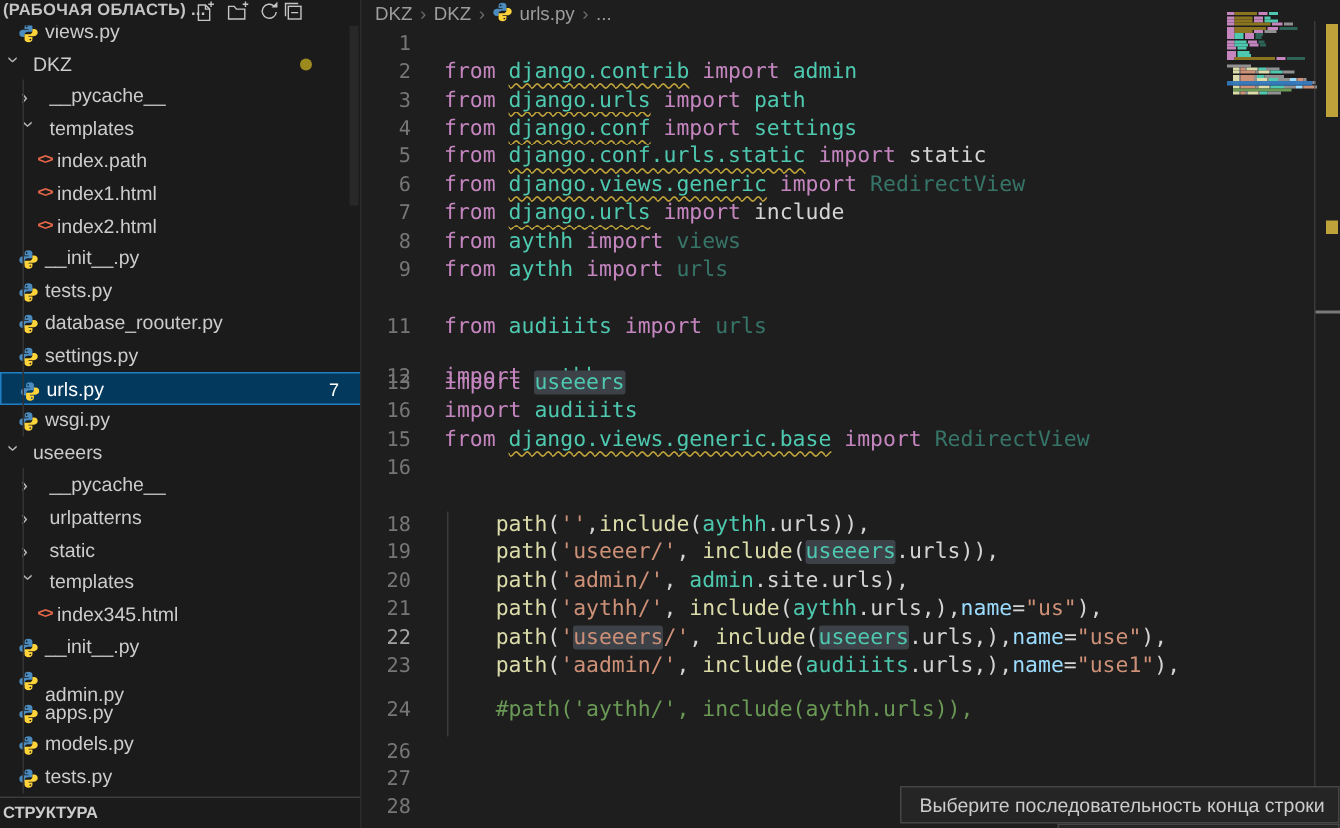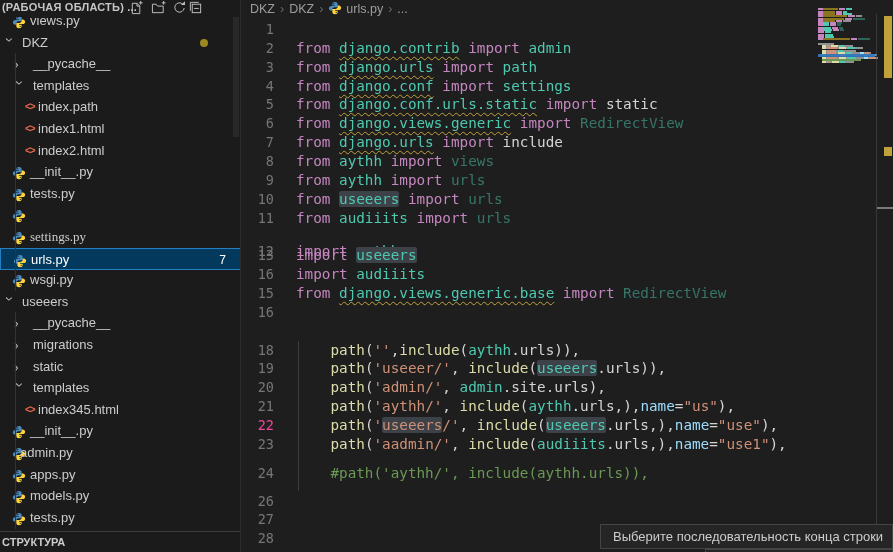--- a/index.html
+++ b/index.html
@@ -27,21 +27,21 @@
   #outline span{position:absolute;left:2px;top:4px;font-size:11px;font-weight:bold;color:#cccccc;}
   
   #editor{position:absolute;left:242px;top:0;width:651px;height:424px;background:var(--editorBg);}
   #breadcrumb{position:absolute;left:8px;top:0;height:19px;line-height:19px;font-size:12.5px;color:#9d9d9d;white-space:nowrap;}
   #breadcrumb .bc-sep{color:#6b6b6b;padding:0 5px;}
   #breadcrumb .bc-item{cursor:pointer;}
   #lines{position:absolute;left:0;top:20px;width:651px;height:532px;}
   .code-line{position:absolute;left:0;height:19px;width:576px;}
   .ln-num{position:absolute;left:0;top:0;width:32px;text-align:right;color:#767676;
     font:13.5px/18.86px "DejaVu Sans Mono",monospace;}
-  .ln-num.active{color:#ec4899;}
+  .ln-num.active{color:#a3a3a3;}
   .ln-code{position:absolute;left:54px;top:0;white-space:pre;font:14.3px/18.86px "DejaVu Sans Mono",monospace;color:var(--text);}
   .tk-kw{color:var(--keyword);} .tk-mod{color:var(--module);} .tk-modf{color:var(--module);opacity:.5;}
   .tk-fn{color:var(--function);} .tk-str{color:var(--string);} .tk-cmt{color:var(--comment);}
   .tk-txt{color:var(--text);} .tk-param{color:var(--parameter);}
   .squiggle{text-decoration:underline;text-decoration-style:wavy;text-decoration-color:var(--squiggle);
     text-decoration-thickness:1px;text-underline-offset:3px;}
   .hl{background:var(--highlight);border-radius:2px;}
   #indent-guide{position:absolute;left:56px;width:1px;background:#3b3b3b;}
   
   #minimap{position:absolute;left:576px;top:6px;width:57px;height:80px;cursor:pointer;}
@@ -106,22 +106,23 @@
             <path fill="#4B8BBE" d="M7.9 1C5.9 1 5 1.9 5 3.2V5h3v.6H3.8C2.2 5.6 1 6.7 1 8.3s1.1 2.7 2.7 2.7H5V9.4C5 7.9 6.2 7 7.6 7H11V3.2C11 1.9 9.9 1 7.9 1zM6.6 2.3c.4 0 .7.3.7.7s-.3.7-.7.7-.7-.3-.7-.7.3-.7.7-.7z"></path>
             <path fill="#FFD43B" d="M8.1 15c2 0 2.9-.9 2.9-2.2V11H8v-.6h4.2c1.6 0 2.8-1.1 2.8-2.7S13.9 5 12.3 5H11v1.6C11 8.1 9.8 9 8.4 9H5v3.8C5 14.1 6.1 15 8.1 15zm1.3-1.3c-.4 0-.7-.3-.7-.7s.3-.7.7-.7.7.3.7.7-.3.7-.7.7z"></path>
           </svg></span>
         <span class="tlabel" style="left: 30px;">tests.py</span>
       </div>
       <div class="trow" style="top: 204.4px;">
         <span class="ticon" style="left: 12px;"><svg viewBox="0 0 16 16" width="14" height="14">
             <path fill="#4B8BBE" d="M7.9 1C5.9 1 5 1.9 5 3.2V5h3v.6H3.8C2.2 5.6 1 6.7 1 8.3s1.1 2.7 2.7 2.7H5V9.4C5 7.9 6.2 7 7.6 7H11V3.2C11 1.9 9.9 1 7.9 1zM6.6 2.3c.4 0 .7.3.7.7s-.3.7-.7.7-.7-.3-.7-.7.3-.7.7-.7z"></path>
             <path fill="#FFD43B" d="M8.1 15c2 0 2.9-.9 2.9-2.2V11H8v-.6h4.2c1.6 0 2.8-1.1 2.8-2.7S13.9 5 12.3 5H11v1.6C11 8.1 9.8 9 8.4 9H5v3.8C5 14.1 6.1 15 8.1 15zm1.3-1.3c-.4 0-.7-.3-.7-.7s.3-.7.7-.7.7.3.7.7-.3.7-.7.7z"></path>
           </svg></span>
-      </div>
-      <div class="trow" style="top: 226px; font-family: Liberation Serif, serif;">
+        <span class="tlabel" style="left: 30px;">database_roouter.py</span>
+      </div>
+      <div class="trow" style="top: 226px;">
         <span class="ticon" style="left: 12px;"><svg viewBox="0 0 16 16" width="14" height="14">
             <path fill="#4B8BBE" d="M7.9 1C5.9 1 5 1.9 5 3.2V5h3v.6H3.8C2.2 5.6 1 6.7 1 8.3s1.1 2.7 2.7 2.7H5V9.4C5 7.9 6.2 7 7.6 7H11V3.2C11 1.9 9.9 1 7.9 1zM6.6 2.3c.4 0 .7.3.7.7s-.3.7-.7.7-.7-.3-.7-.7.3-.7.7-.7z"></path>
             <path fill="#FFD43B" d="M8.1 15c2 0 2.9-.9 2.9-2.2V11H8v-.6h4.2c1.6 0 2.8-1.1 2.8-2.7S13.9 5 12.3 5H11v1.6C11 8.1 9.8 9 8.4 9H5v3.8C5 14.1 6.1 15 8.1 15zm1.3-1.3c-.4 0-.7-.3-.7-.7s.3-.7.7-.7.7.3.7.7-.3.7-.7.7z"></path>
           </svg></span>
         <span class="tlabel" style="left: 30px;">settings.py</span>
       </div>
       <div class="trow sel" style="top: 247.6px;">
         <span class="ticon" style="left: 12px;"><svg viewBox="0 0 16 16" width="14" height="14">
             <path fill="#4B8BBE" d="M7.9 1C5.9 1 5 1.9 5 3.2V5h3v.6H3.8C2.2 5.6 1 6.7 1 8.3s1.1 2.7 2.7 2.7H5V9.4C5 7.9 6.2 7 7.6 7H11V3.2C11 1.9 9.9 1 7.9 1zM6.6 2.3c.4 0 .7.3.7.7s-.3.7-.7.7-.7-.3-.7-.7.3-.7.7-.7z"></path>
             <path fill="#FFD43B" d="M8.1 15c2 0 2.9-.9 2.9-2.2V11H8v-.6h4.2c1.6 0 2.8-1.1 2.8-2.7S13.9 5 12.3 5H11v1.6C11 8.1 9.8 9 8.4 9H5v3.8C5 14.1 6.1 15 8.1 15zm1.3-1.3c-.4 0-.7-.3-.7-.7s.3-.7.7-.7.7.3.7.7-.3.7-.7.7z"></path>
@@ -139,21 +140,21 @@
       <div class="trow" style="top: 290.8px;">
         <span class="chev exp" style="left: 4px;">›</span>
         <span class="tlabel" style="left: 22px;">useeers</span>
       </div>
       <div class="trow" style="top: 312.4px;">
         <span class="chev" style="left: 14px;">›</span>
         <span class="tlabel" style="left: 33px;">__pycache__</span>
       </div>
       <div class="trow" style="top: 334px;">
         <span class="chev" style="left: 14px;">›</span>
-        <span class="tlabel" style="left: 33px;">migrations</span>
+        <span class="tlabel" style="left: 33px;">urlpatterns</span>
       </div>
       <div class="trow" style="top: 355.6px;">
         <span class="chev" style="left: 14px;">›</span>
         <span class="tlabel" style="left: 33px;">static</span>
       </div>
       <div class="trow" style="top: 377.2px;">
         <span class="chev exp" style="left: 14px;">›</span>
         <span class="tlabel" style="left: 33px;">templates</span>
       </div>
       <div class="trow" style="top: 398.8px;">
@@ -165,21 +166,21 @@
             <path fill="#4B8BBE" d="M7.9 1C5.9 1 5 1.9 5 3.2V5h3v.6H3.8C2.2 5.6 1 6.7 1 8.3s1.1 2.7 2.7 2.7H5V9.4C5 7.9 6.2 7 7.6 7H11V3.2C11 1.9 9.9 1 7.9 1zM6.6 2.3c.4 0 .7.3.7.7s-.3.7-.7.7-.7-.3-.7-.7.3-.7.7-.7z"></path>
             <path fill="#FFD43B" d="M8.1 15c2 0 2.9-.9 2.9-2.2V11H8v-.6h4.2c1.6 0 2.8-1.1 2.8-2.7S13.9 5 12.3 5H11v1.6C11 8.1 9.8 9 8.4 9H5v3.8C5 14.1 6.1 15 8.1 15zm1.3-1.3c-.4 0-.7-.3-.7-.7s.3-.7.7-.7.7.3.7.7-.3.7-.7.7z"></path>
           </svg></span>
         <span class="tlabel" style="left: 30px;">__init__.py</span>
       </div>
       <div class="trow" style="top: 442px;">
         <span class="ticon" style="left: 12px;"><svg viewBox="0 0 16 16" width="14" height="14">
             <path fill="#4B8BBE" d="M7.9 1C5.9 1 5 1.9 5 3.2V5h3v.6H3.8C2.2 5.6 1 6.7 1 8.3s1.1 2.7 2.7 2.7H5V9.4C5 7.9 6.2 7 7.6 7H11V3.2C11 1.9 9.9 1 7.9 1zM6.6 2.3c.4 0 .7.3.7.7s-.3.7-.7.7-.7-.3-.7-.7.3-.7.7-.7z"></path>
             <path fill="#FFD43B" d="M8.1 15c2 0 2.9-.9 2.9-2.2V11H8v-.6h4.2c1.6 0 2.8-1.1 2.8-2.7S13.9 5 12.3 5H11v1.6C11 8.1 9.8 9 8.4 9H5v3.8C5 14.1 6.1 15 8.1 15zm1.3-1.3c-.4 0-.7-.3-.7-.7s.3-.7.7-.7.7.3.7.7-.3.7-.7.7z"></path>
           </svg></span>
-        <span class="tlabel" style="left: 20px;">admin.py</span>
+        <span class="tlabel" style="left: 30px; margin-top: 10px;">admin.py</span>
       </div>
       <div class="trow" style="top: 485.2px;">
         <span class="ticon" style="left: 12px;"><svg viewBox="0 0 16 16" width="14" height="14">
             <path fill="#4B8BBE" d="M7.9 1C5.9 1 5 1.9 5 3.2V5h3v.6H3.8C2.2 5.6 1 6.7 1 8.3s1.1 2.7 2.7 2.7H5V9.4C5 7.9 6.2 7 7.6 7H11V3.2C11 1.9 9.9 1 7.9 1zM6.6 2.3c.4 0 .7.3.7.7s-.3.7-.7.7-.7-.3-.7-.7.3-.7.7-.7z"></path>
             <path fill="#FFD43B" d="M8.1 15c2 0 2.9-.9 2.9-2.2V11H8v-.6h4.2c1.6 0 2.8-1.1 2.8-2.7S13.9 5 12.3 5H11v1.6C11 8.1 9.8 9 8.4 9H5v3.8C5 14.1 6.1 15 8.1 15zm1.3-1.3c-.4 0-.7-.3-.7-.7s.3-.7.7-.7.7.3.7.7-.3.7-.7.7z"></path>
           </svg></span>
         <span class="tlabel" style="left: 30px;">models.py</span>
       </div>
       <div class="trow" style="top: 463.6px;">
         <span class="ticon" style="left: 12px;"><svg viewBox="0 0 16 16" width="14" height="14">
@@ -269,24 +270,20 @@
         <span class="ln-code"><span class="tk-kw">from </span><span class="tk-mod squiggle">django.urls</span><span class="tk-txt"> </span><span class="tk-kw">import</span><span class="tk-txt"> </span><span class="tk-txt">include</span></span>
       </div>
       <div class="code-line" style="top: 132.02px;">
         <span class="ln-num">8</span>
         <span class="ln-code"><span class="tk-kw">from </span><span class="tk-mod">aythh</span><span class="tk-txt"> </span><span class="tk-kw">import</span><span class="tk-txt"> </span><span class="tk-modf">views</span></span>
       </div>
       <div class="code-line" style="top: 150.88px;">
         <span class="ln-num">9</span>
         <span class="ln-code"><span class="tk-kw">from </span><span class="tk-mod">aythh</span><span class="tk-txt"> </span><span class="tk-kw">import</span><span class="tk-txt"> </span><span class="tk-modf">urls</span></span>
       </div>
-      <div class="code-line" style="top: 169.74px;">
-        <span class="ln-num">10</span>
-        <span class="ln-code"><span class="tk-kw">from </span><span class="tk-mod hl">useeers</span><span class="tk-txt"> </span><span class="tk-kw">import</span><span class="tk-txt"> </span><span class="tk-modf">urls</span></span>
-      </div>
       <div class="code-line" style="top: 188.6px;">
         <span class="ln-num">11</span>
         <span class="ln-code"><span class="tk-kw">from </span><span class="tk-mod">audiiits</span><span class="tk-txt"> </span><span class="tk-kw">import</span><span class="tk-txt"> </span><span class="tk-modf">urls</span></span>
       </div>
       <div class="code-line" style="top: 222px;">
         <span class="ln-num">12</span>
         <span class="ln-code"><span class="tk-kw">import</span><span class="tk-txt"> </span><span class="tk-mod">aythh</span></span>
       </div>
       <div class="code-line" style="top: 226.32px;">
         <span class="ln-num">13</span>

